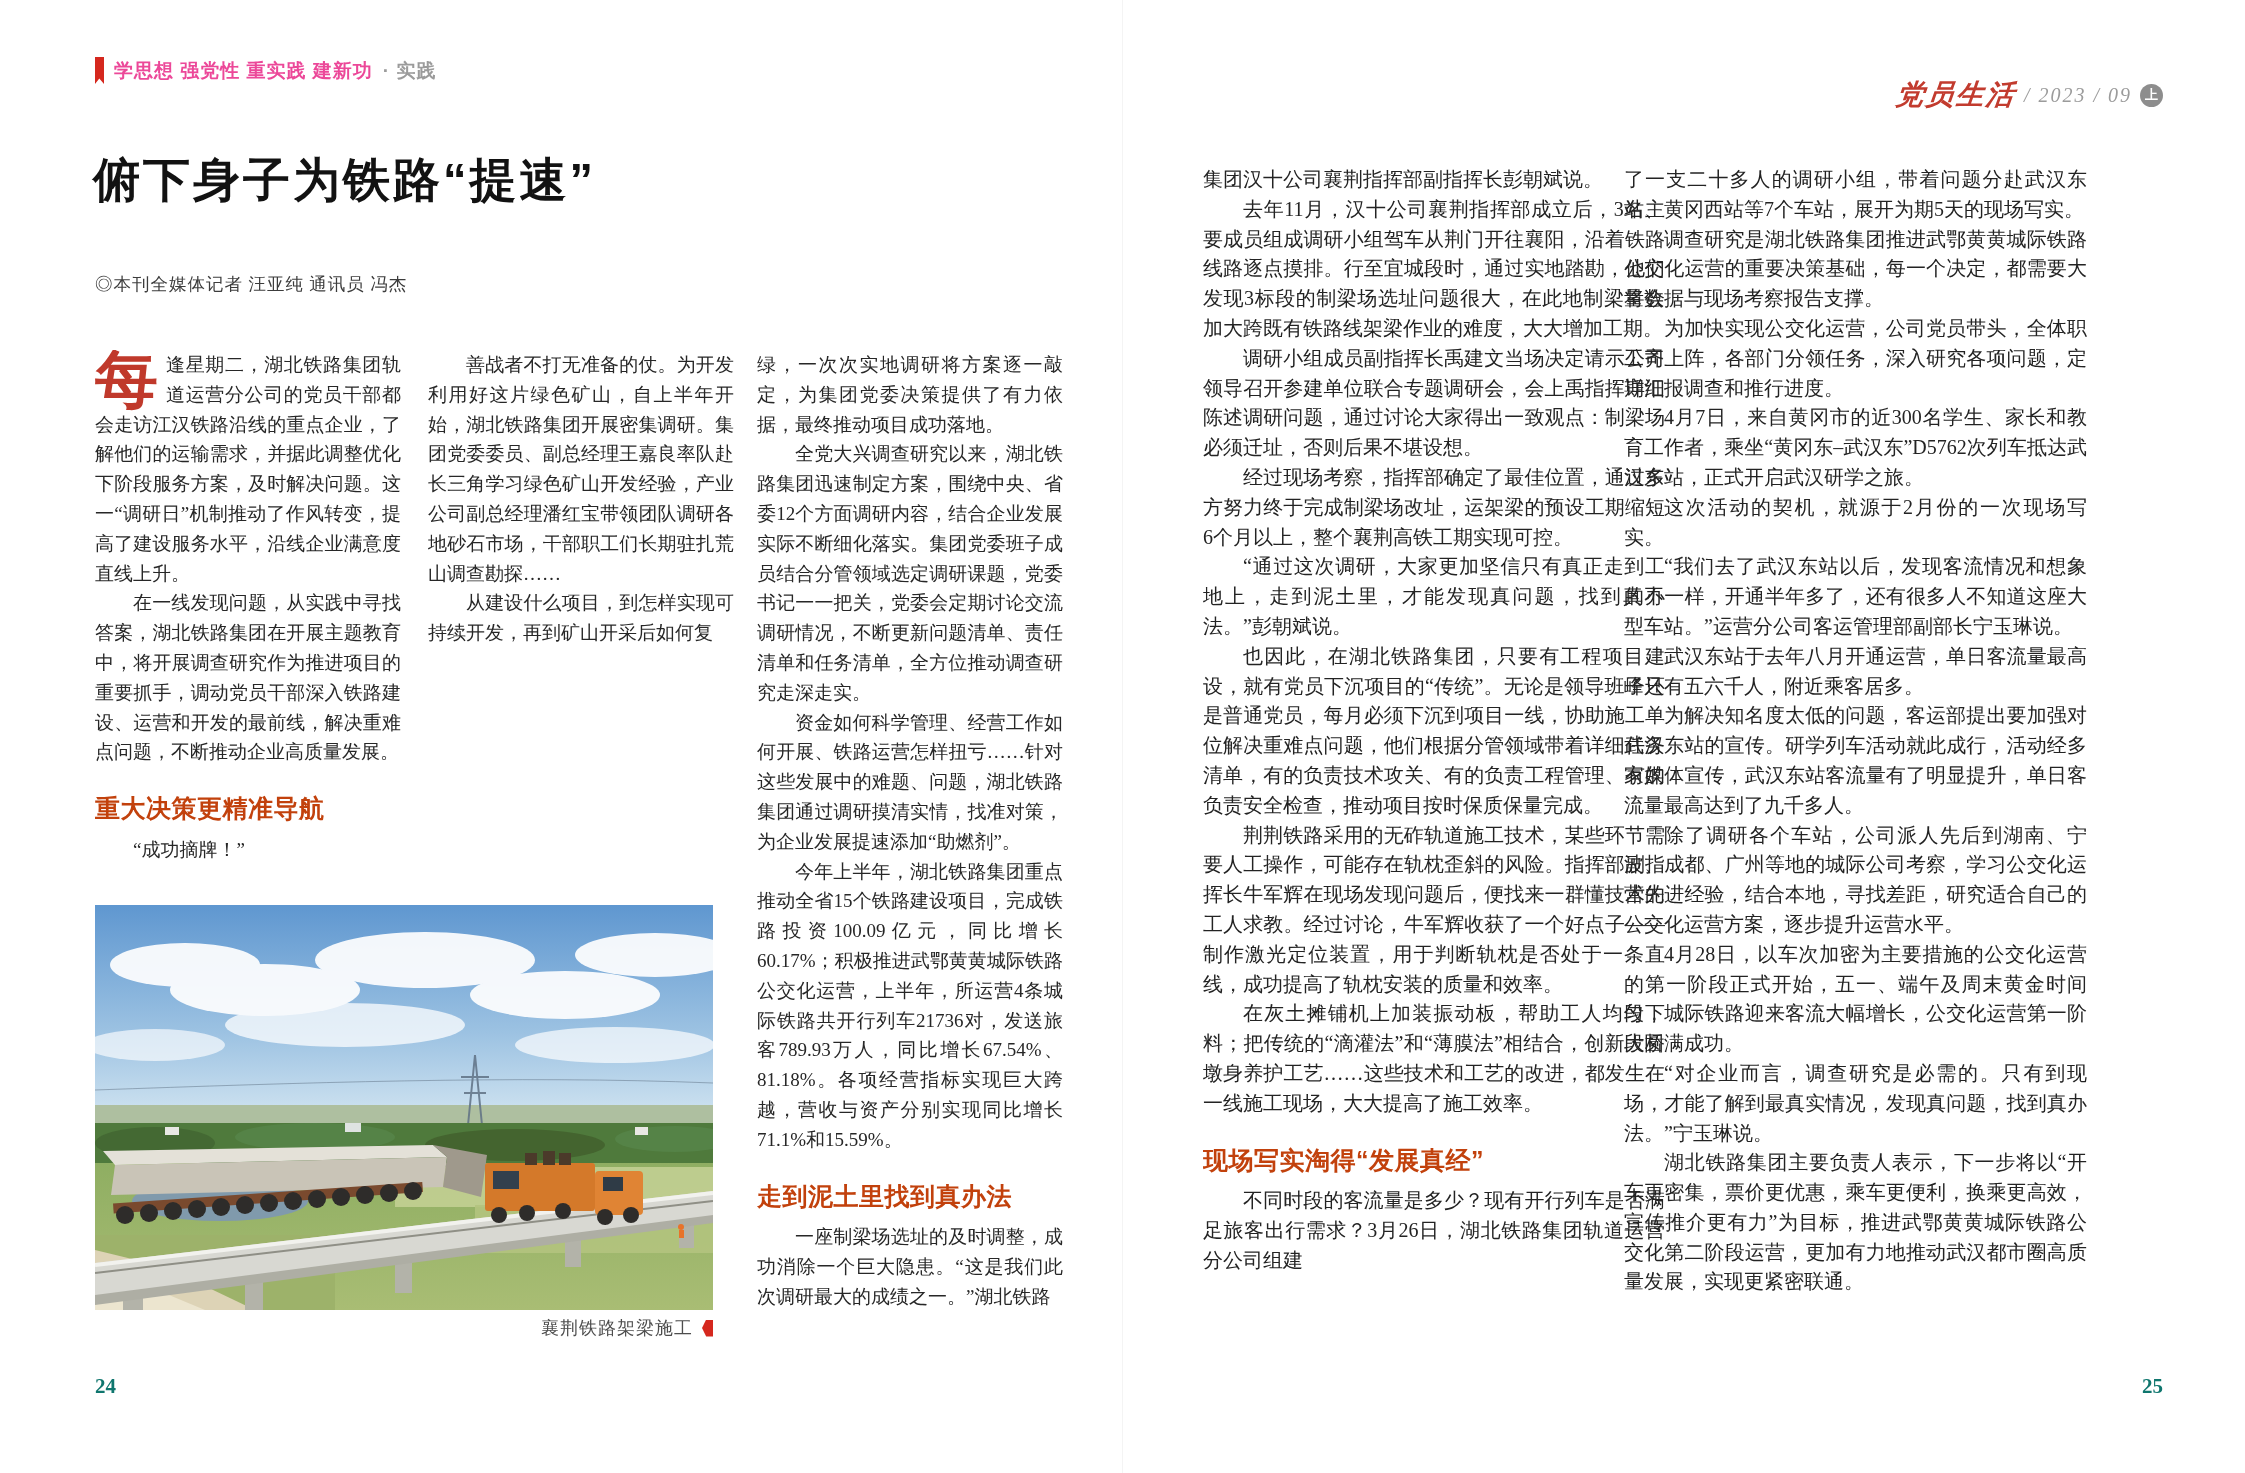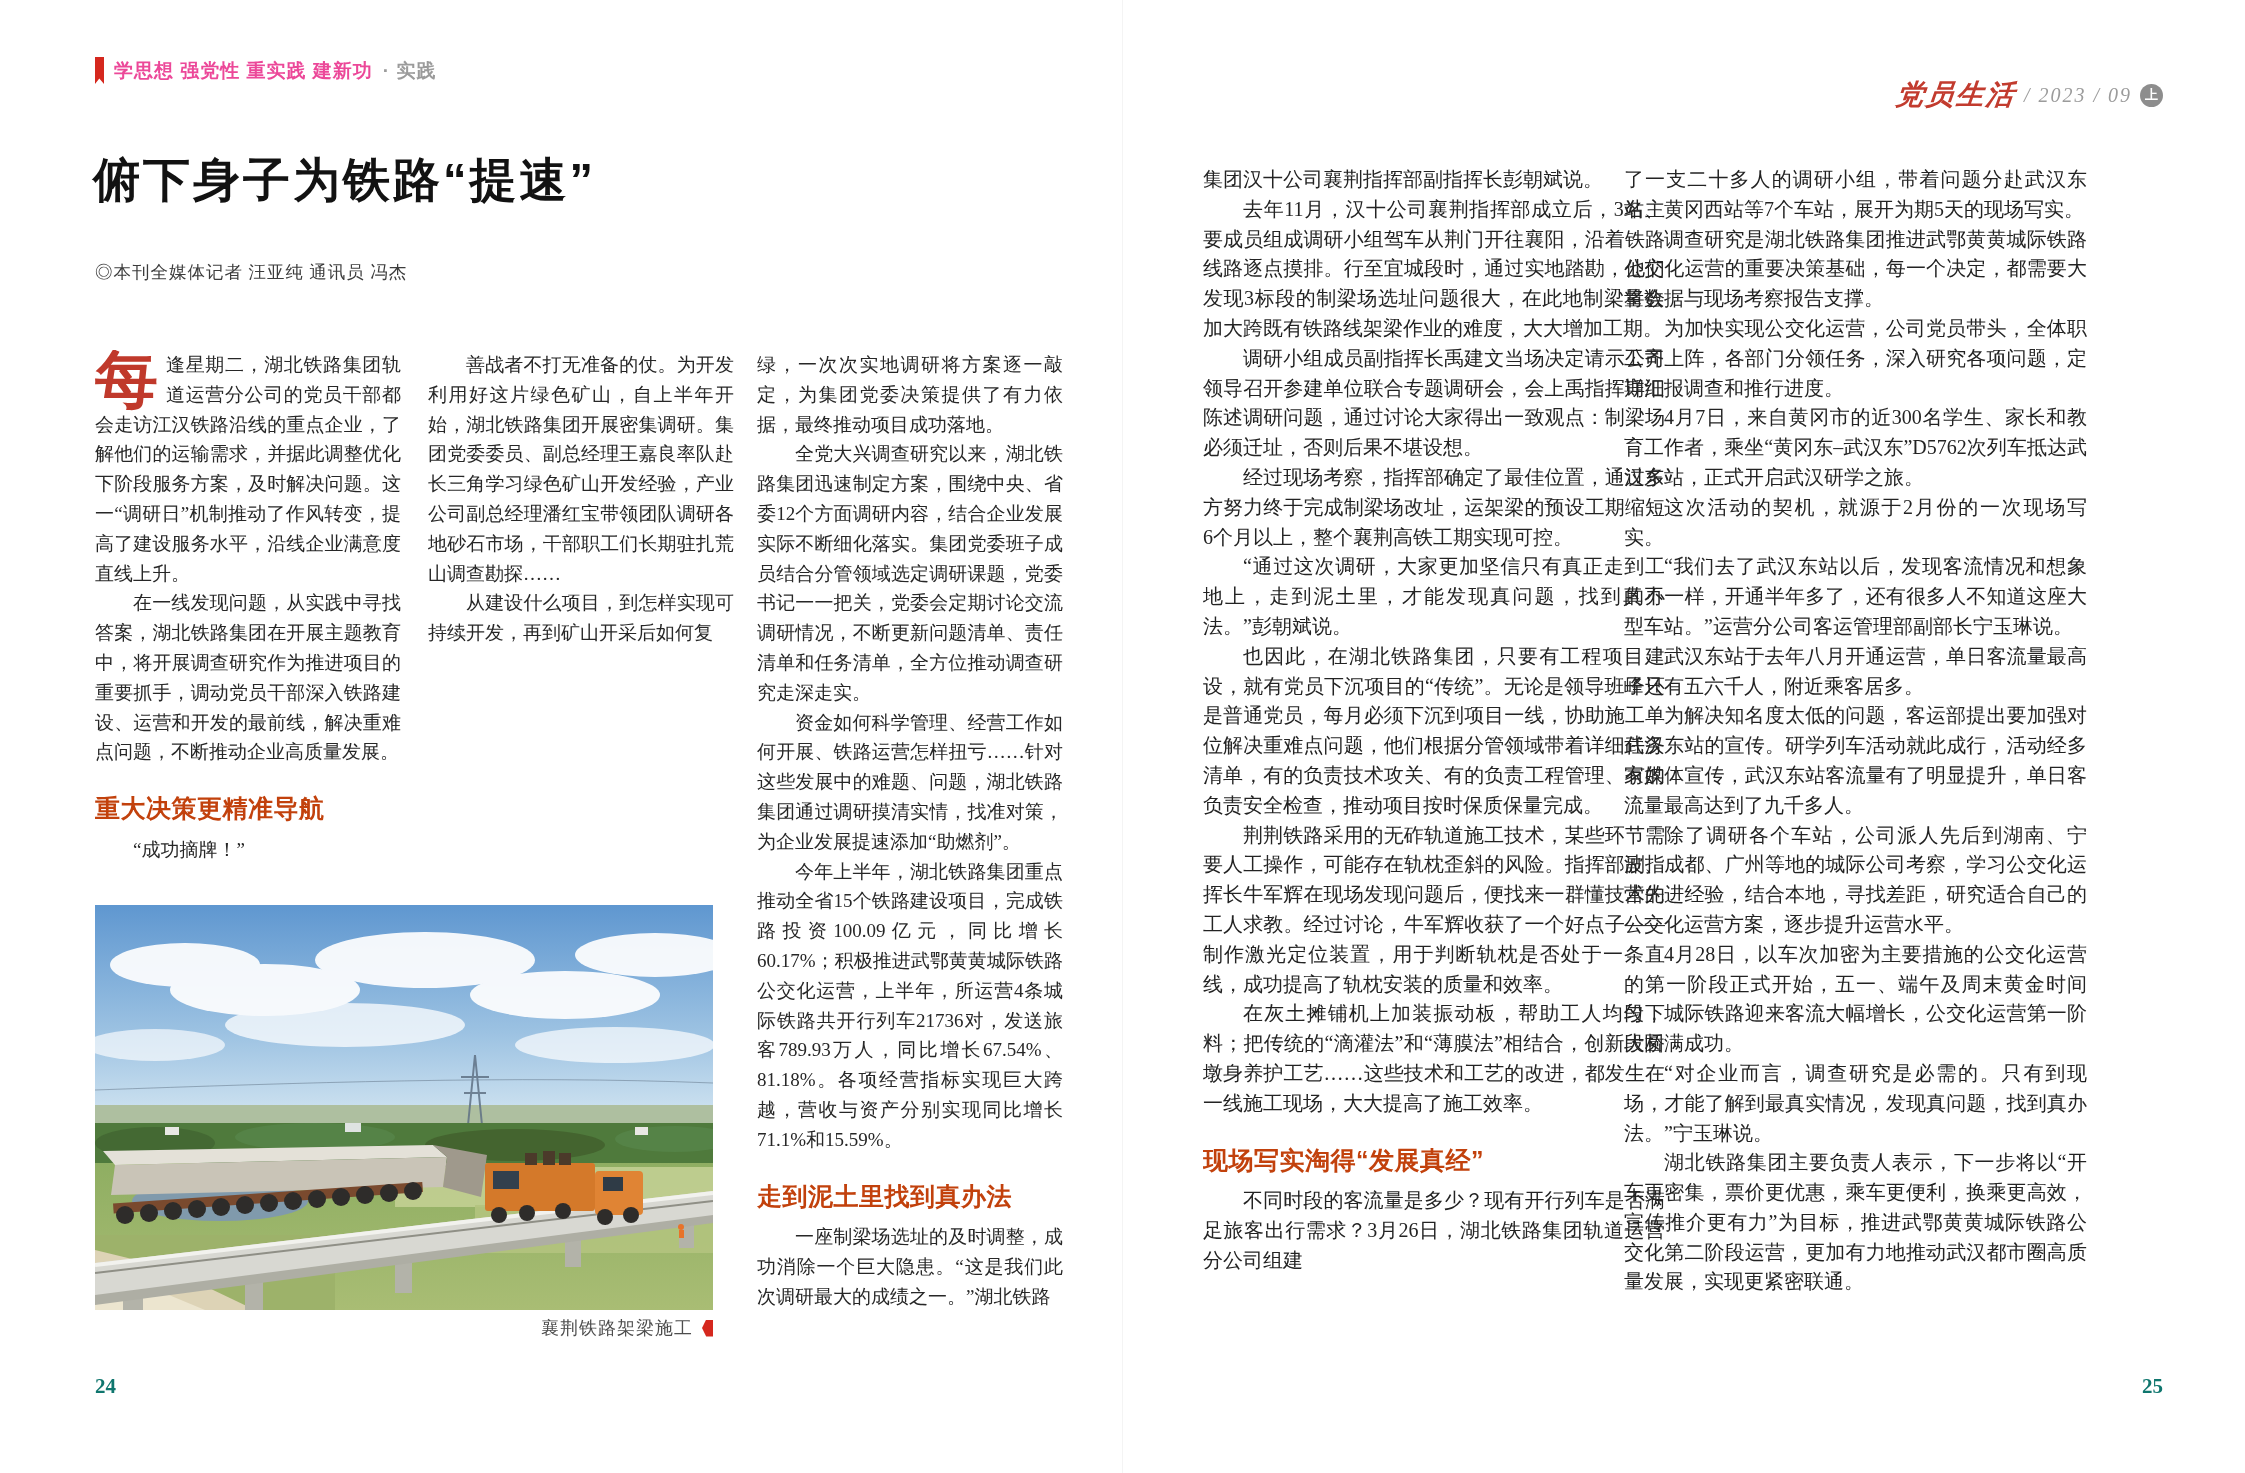--- a/index.html
+++ b/index.html
@@ -27,21 +27,21 @@
   }
   .lp-header .tag{font-size:19px;font-weight:bold;color:#ec4899;letter-spacing:1px;}
   .lp-header .section{font-size:19px;font-weight:bold;color:#9b9b9b;letter-spacing:1px;}
   
   .title{
     position:absolute;left:93px;top:118px;
     font-family:"Liberation Sans", sans-serif;
     font-size:47px;font-weight:900;color:#121212;letter-spacing:3px;
   }
   .byline{
-    position:absolute;left:95px;top:260px;
+    position:absolute;left:95px;top:272px;
     font-size:17.5px;color:#3c3c3c;letter-spacing:1px;
   }
   
   .col{position:absolute;overflow:hidden;}
   .col .para{margin:0;text-align:justify;text-indent:2em;}
   .col .para.noindent{text-indent:0;}
   .lcol{width:306px;font-size:19px;line-height:29.8px;color:#272727;}
   .rcol{width:462px;font-size:20px;line-height:29.8px;color:#232323;}
   #col1{left:95px;top:350px;height:510px;}
   #col2{left:428px;top:350px;height:548px;}

